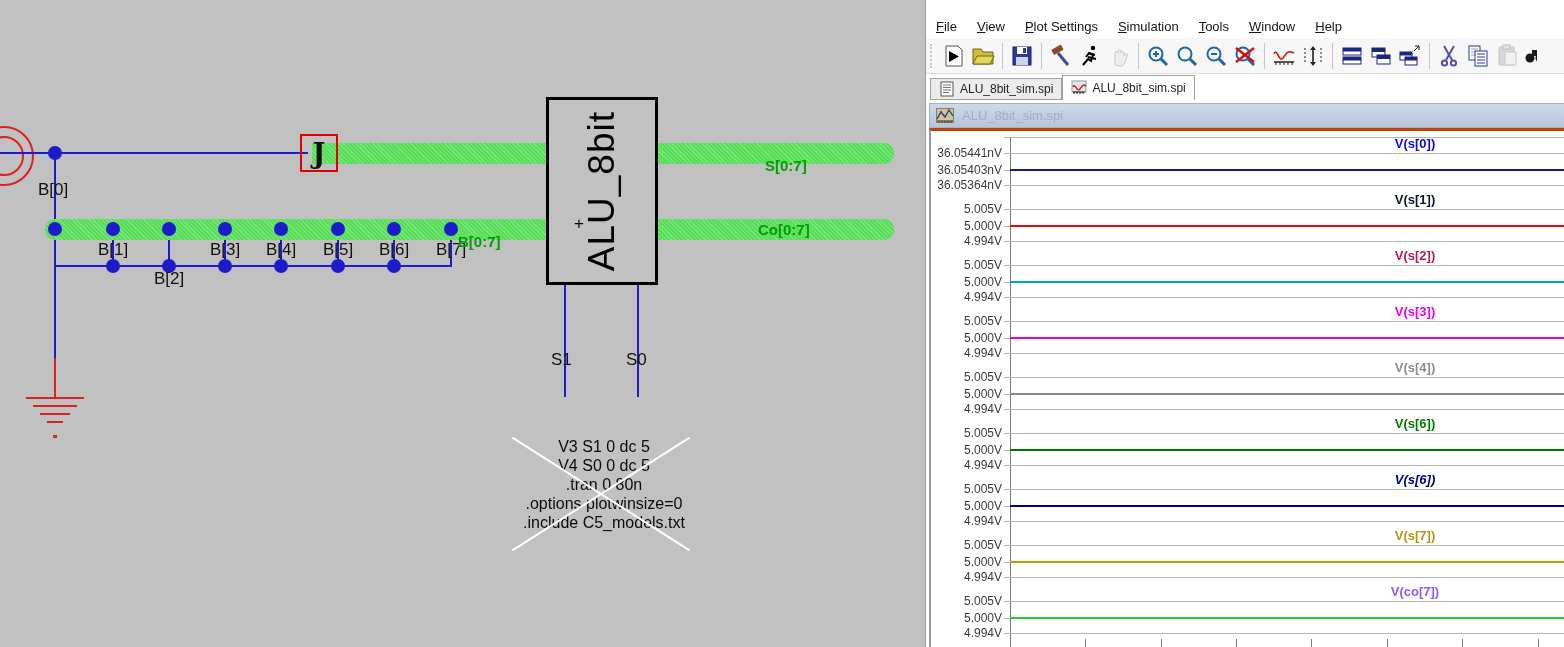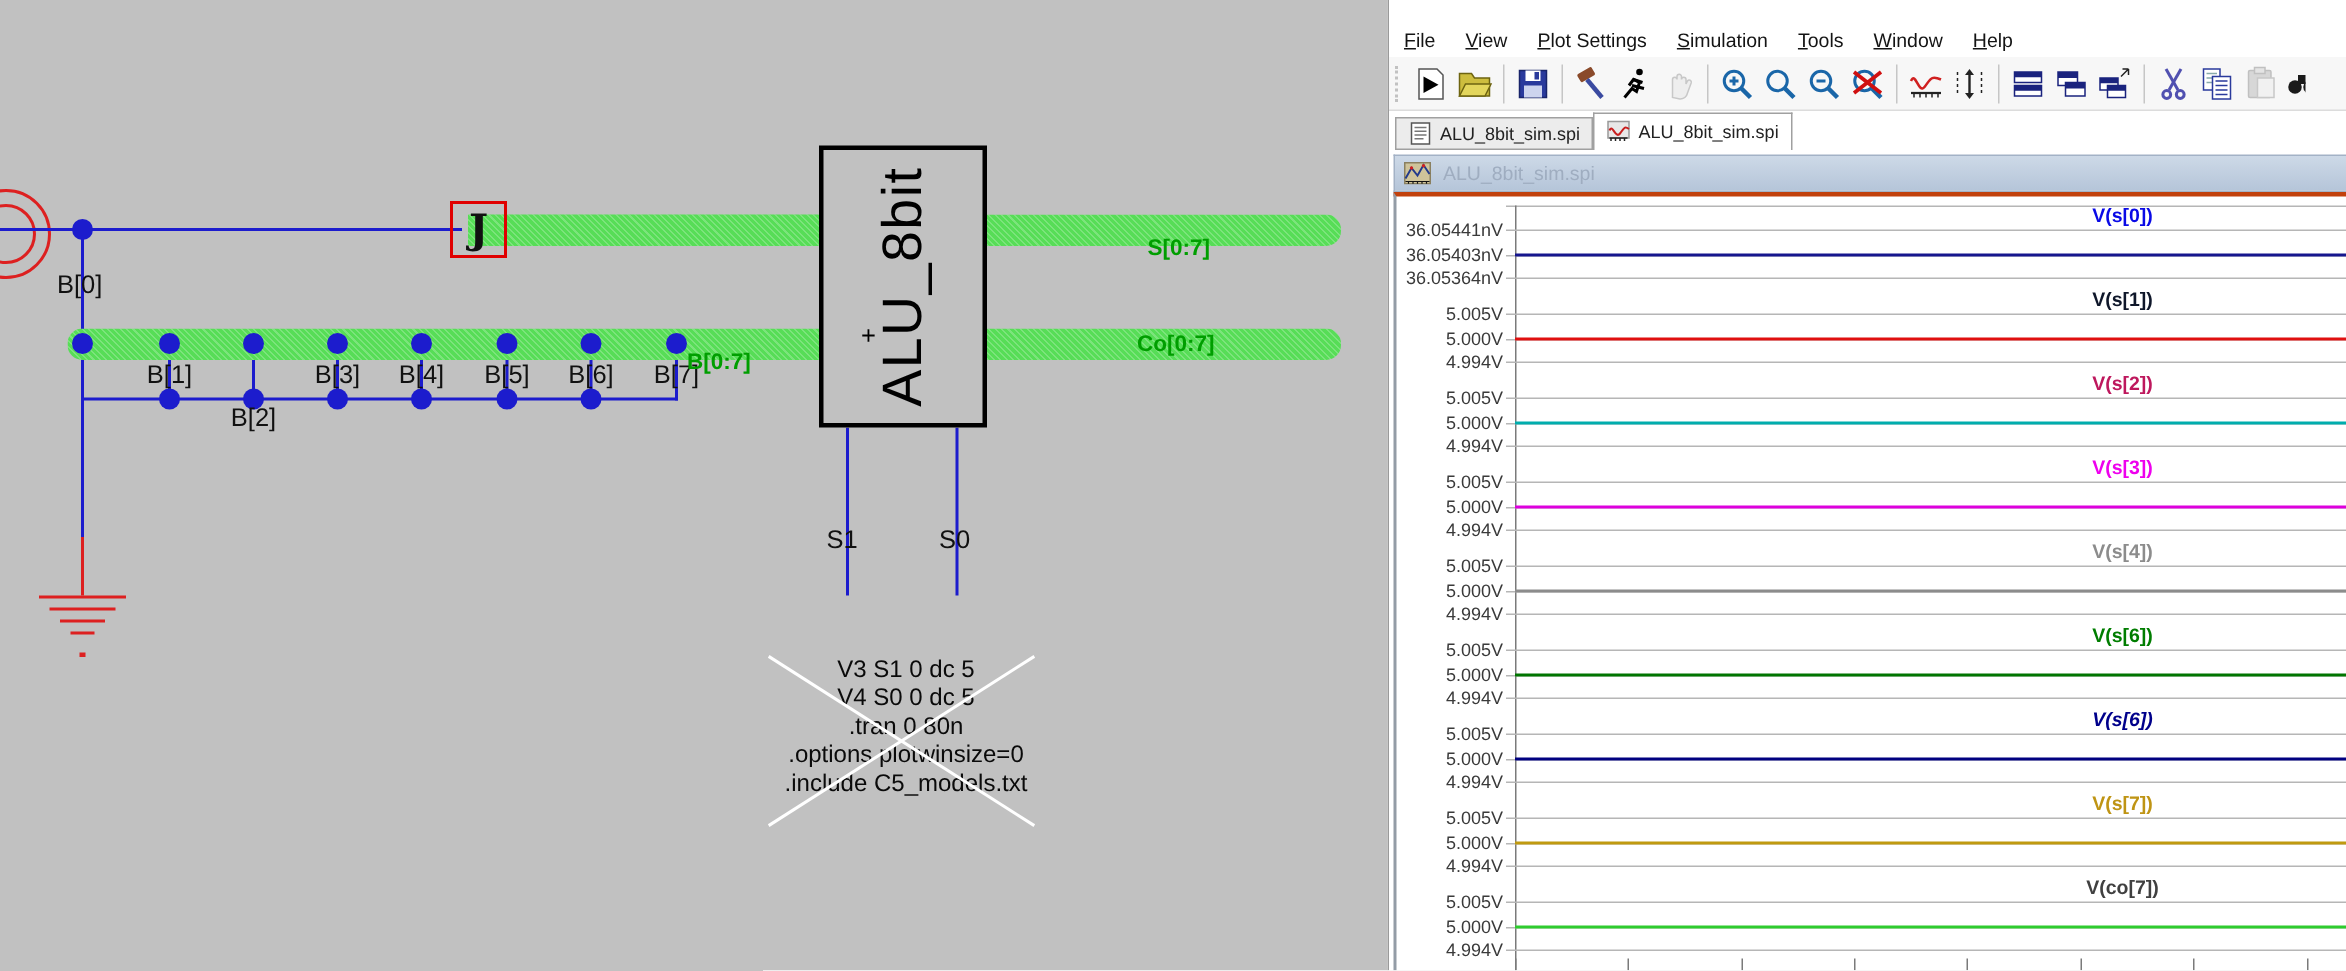--- a/index.html
+++ b/index.html
@@ -431,21 +431,21 @@
           <div class="yt y1">5.005V</div>
           <div class="yt y2">5.000V</div>
           <div class="yt y3">4.994V</div>
           <div class="gl g1"></div>
           <div class="gl g2"></div>
           <div class="gl g3"></div>
           <div class="trace" style="background: rgb(192, 154, 16);"></div>
         </div>
 
         <div class="pane" style="top:454px">
-          <div class="tname" style="color: #404040;">V(co[7])</div>
+          <div class="tname" style="color: #8b5cf6;">V(co[7])</div>
           <div class="yt y1">5.005V</div>
           <div class="yt y2">5.000V</div>
           <div class="yt y3">4.994V</div>
           <div class="gl g1"></div>
           <div class="gl g2"></div>
           <div class="gl g3"></div>
           <div class="trace" style="background: rgb(46, 204, 46);"></div>
         </div>
 
         <div class="xt" style="left:79px"></div>

